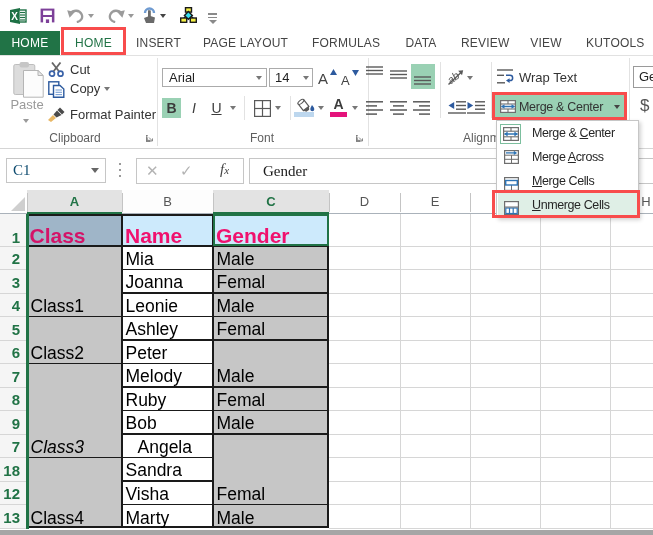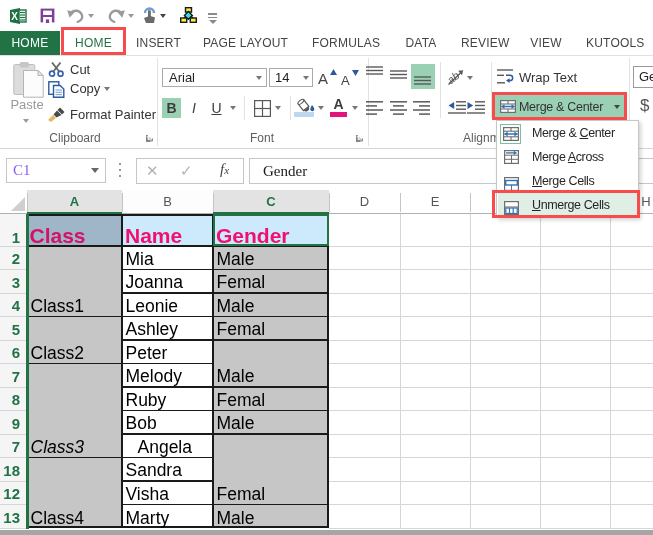--- a/index.html
+++ b/index.html
@@ -293,21 +293,21 @@
  <div class="grp-label" style="left:463px;width:33px;overflow:hidden;white-space:nowrap;">Alignm</div>
  <div class="vsep" style="left:629px;top:58px;height:88px;"></div>
 
  <div class="combo" style="left:633px;top:66px;width:26px;height:22px;line-height:20px;padding-left:5px;border-color:#9a9a9a;">Ge</div>
  <div class="abs" style="left:640px;top:96px;font-size:17px;color:#555;">$</div>
 
  <div class="abs" style="left:0;top:148px;width:653px;height:1px;background:#d5d5d5;"></div>
 </div>
 
 <div id="fbar">
- <div class="abs" style="left:6px;top:158px;width:100px;height:25px;border:1px solid #c6c6c6;box-sizing:border-box;background:#fff;font-family:'Liberation Serif',serif;font-size:15px;color:#8b5cf6;line-height:23px;padding-left:6px;">C1</div>
+ <div class="abs" style="left:6px;top:158px;width:100px;height:25px;border:1px solid #c6c6c6;box-sizing:border-box;background:#fff;font-family:'Liberation Serif',serif;font-size:15px;color:#0c4a6e;line-height:23px;padding-left:6px;">C1</div>
  <div class="caret" style="left:91px;top:168px;border-top-color:#666;border-left-width:4px;border-right-width:4px;border-top-width:5px;"></div>
  <div class="abs" style="left:119px;top:163px;width:2px;height:15px;background-image:repeating-linear-gradient(#9a9a9a 0 2px,#fff 2px 6px);"></div>
  <div class="abs" style="left:136px;top:158px;width:108px;height:26px;border:1px solid #c6c6c6;box-sizing:border-box;background:#fff;"></div>
  <div class="abs" style="left:146px;top:162px;font-size:15px;color:#b3b3b3;">✕</div>
  <div class="abs" style="left:180px;top:162px;font-size:15px;color:#b3b3b3;">✓</div>
  <div class="abs" style="left:220px;top:161px;font-size:15px;color:#444;font-family:'Liberation Serif',serif;font-style:italic;">f<span style="font-size:11px;">x</span></div>
  <div class="abs" style="left:249px;top:158px;width:404px;height:26px;border:1px solid #c6c6c6;border-right:none;box-sizing:border-box;background:#fff;font-family:'Liberation Serif',serif;font-size:15px;color:#1a1a1a;line-height:24px;padding-left:13px;">Gender</div>
 </div>
 
 <div id="sheet">

